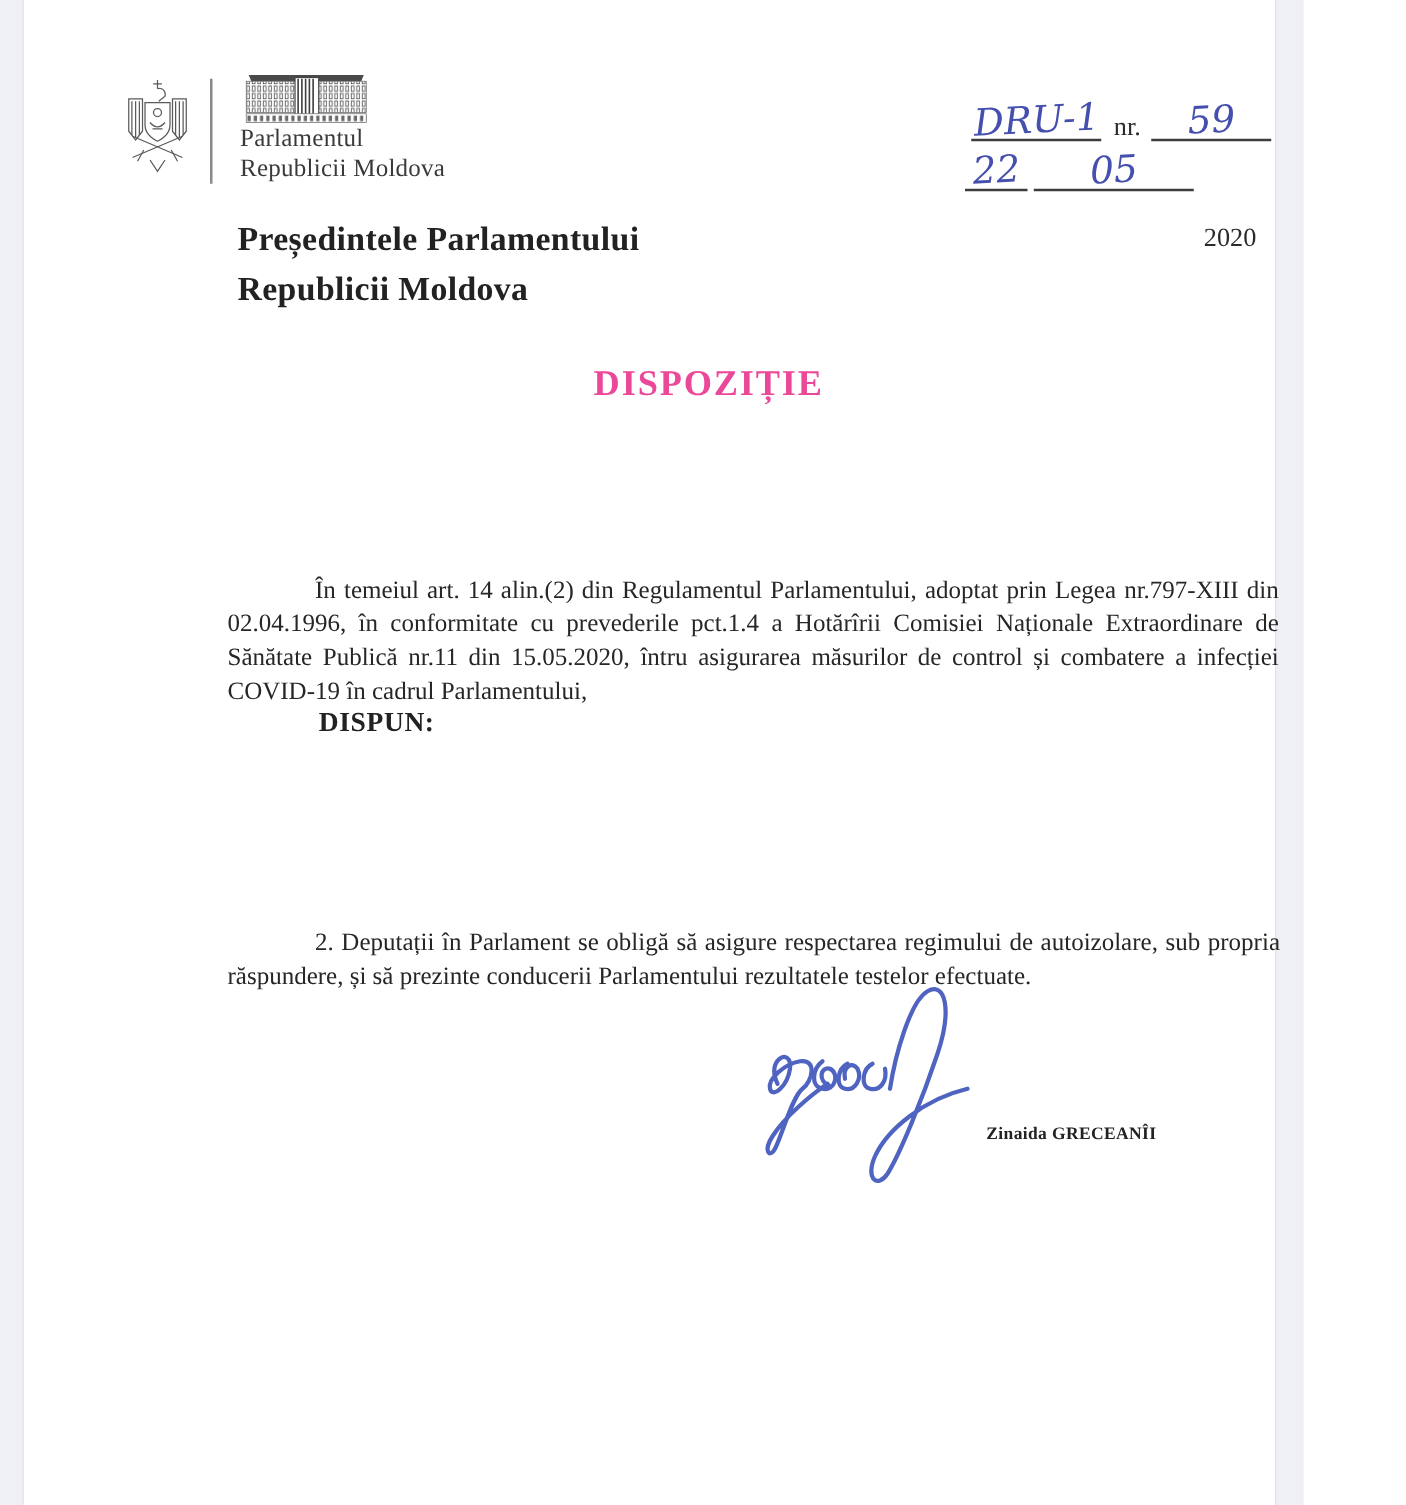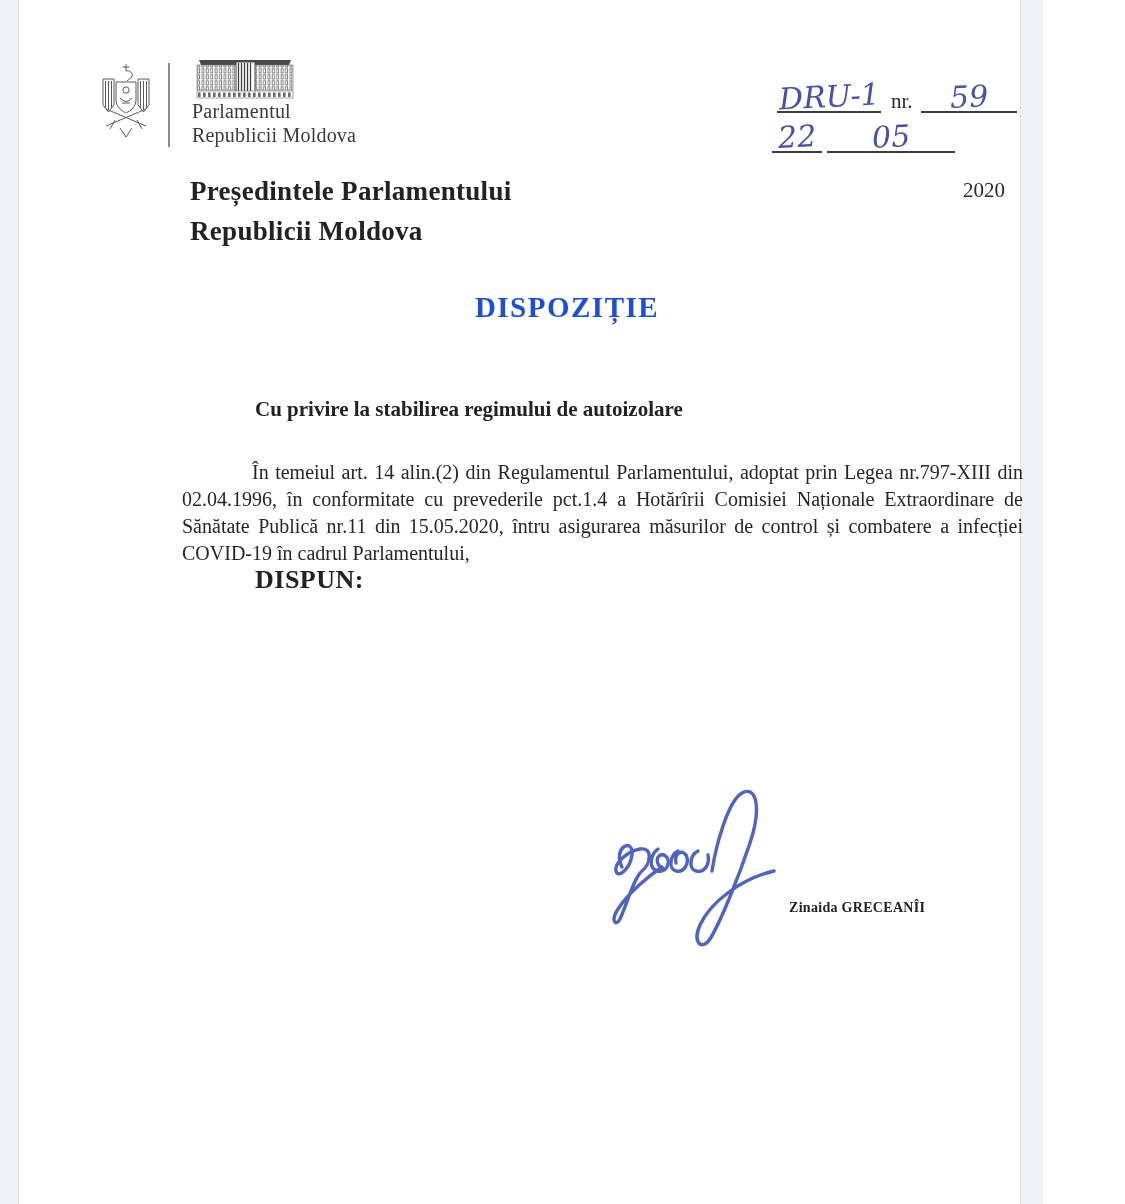--- a/index.html
+++ b/index.html
@@ -17,26 +17,26 @@
   .building{position:absolute;left:192px;top:56px;}
   .org-name{position:absolute;left:192px;top:99px;font-size:20px;line-height:24px;color:#3a3a3a;letter-spacing:0.2px;}
 
   
   .hwline{position:absolute;border-bottom:2px solid #3d3d3d;display:flex;align-items:flex-end;justify-content:center;}
   .hw{font-family:"DejaVu Serif", serif;font-style:italic;color:#4550ae;display:inline-block;transform:rotate(-3deg);margin-bottom:-3px;white-space:nowrap;}
   .hw.big{font-size:30px;}
   .printed{position:absolute;font-size:21px;color:#2b2b2b;}
 
   .sender{position:absolute;left:190px;top:171px;font-size:27px;font-weight:bold;line-height:40px;color:#222;letter-spacing:0.3px;}
-  .doctype{position:absolute;left:182px;top:291px;width:770px;text-align:center;font-size:29px;font-weight:bold;letter-spacing:1.5px;color:#1d4ed8;}
+  .doctype{position:absolute;left:182px;top:291px;width:770px;text-align:center;font-size:29px;font-weight:bold;letter-spacing:1.5px;color:#ec4899;}
   .subject{position:absolute;left:255px;top:397px;font-size:21px;font-weight:bold;color:#222;}
   .body-par{position:absolute;font-size:20px;line-height:27px;text-align:justify;color:#262626;}
   .indent{text-indent:70px;}
   .preamble{left:182px;top:443px;width:841px;margin-top:16px;}
-  .dispun{position:absolute;left:255px;top:565px;font-size:26px;font-weight:bold;letter-spacing:0.5px;color:#222;}
+  .dispun{position:absolute;left:255px;top:565px;font-size:22px;font-weight:bold;letter-spacing:0.5px;color:#222;}
   .item1{left:182px;top:621px;width:842px;}
   .item2{left:182px;top:721px;width:842px;}
 
   .signature{position:absolute;left:606px;top:783px;}
   .signatory{position:absolute;left:789px;top:900px;font-size:14px;font-weight:bold;color:#222;letter-spacing:0.3px;white-space:nowrap;}
 
   svg .ln{stroke:#5a5a5a;fill:none;stroke-width:1;}
 </style>
 </head>
 <body>
@@ -112,26 +112,26 @@
   </div>
   <span class="printed" style="left:963px;top:130px;margin-top:48px;">2020</span>
 
   <div class="sender">
     <div>Președintele Parlamentului</div>
     <div>Republicii Moldova</div>
   </div>
 
   <div class="doctype">DISPOZIȚIE</div>
 
-  <div class="subject">Cu privire la stabilirea regimului de autoizolare</div>
 
   <p class="body-par preamble indent">În temeiul art. 14 alin.(2) din Regulamentul Parlamentului, adoptat prin Legea nr.797-XIII din 02.04.1996, în conformitate cu prevederile pct.1.4 a Hotărîrii Comisiei Naționale Extraordinare de Sănătate Publică nr.11 din 15.05.2020, întru asigurarea măsurilor de control și combatere a infecției COVID-19 în cadrul Parlamentului,</p>
 
   <div class="dispun">DISPUN:</div>
 
+  <p class="body-par item2 indent">2. Deputații în Parlament se obligă să asigure respectarea regimului de autoizolare, sub propria răspundere, și să prezinte conducerii Parlamentului rezultatele testelor efectuate.</p>
 
   <div class="signature">
     <svg width="200" height="182" viewBox="0 0 200 182">
       <g fill="none" stroke="#4156bb" stroke-width="3.4" stroke-linecap="round" opacity="0.92">
         <path d="M16,84 C6,64 28,54 26,72 C24,86 12,96 10,88 C8,80 22,68 34,66 C48,64 44,82 36,88 C28,94 20,124 14,136 C10,144 4,138 12,126 C22,110 44,92 56,84"></path>
         <path d="M52,66 C44,72 42,86 52,88 C62,90 66,76 58,72 C50,70 48,82 58,86"></path>
         <path d="M72,68 C64,72 62,86 70,88 C78,90 84,80 80,72 C76,66 68,70 70,80"></path>
         <path d="M92,68 C84,72 82,86 90,88 C98,90 104,82 102,72"></path>
         <path d="M106,88 C110,62 122,18 136,10 C150,2 156,24 144,60 C132,96 114,140 104,156 C96,168 86,160 94,142 C104,120 134,96 168,88"></path>
       </g>

